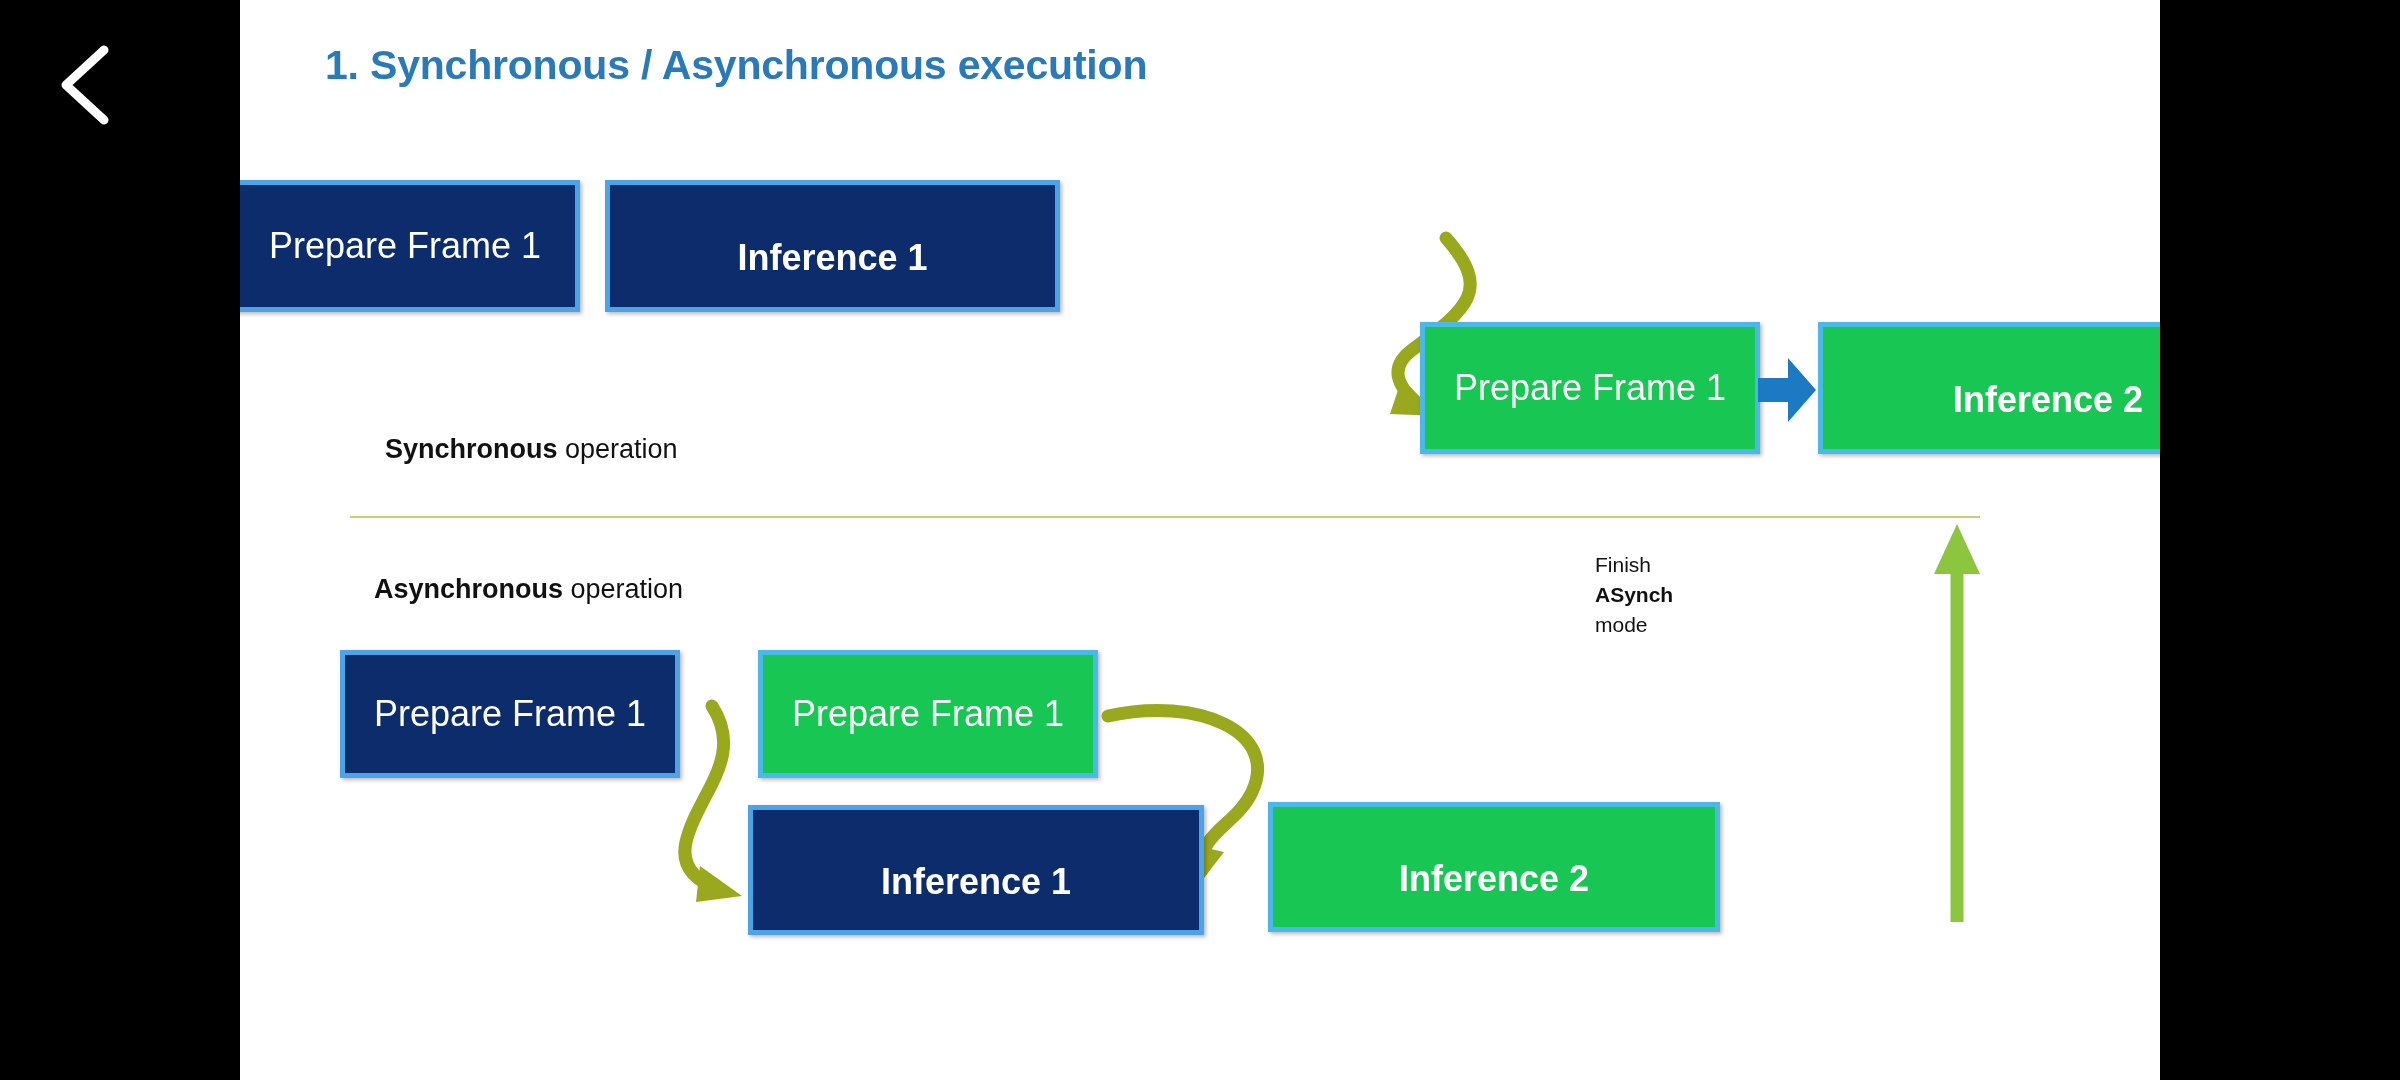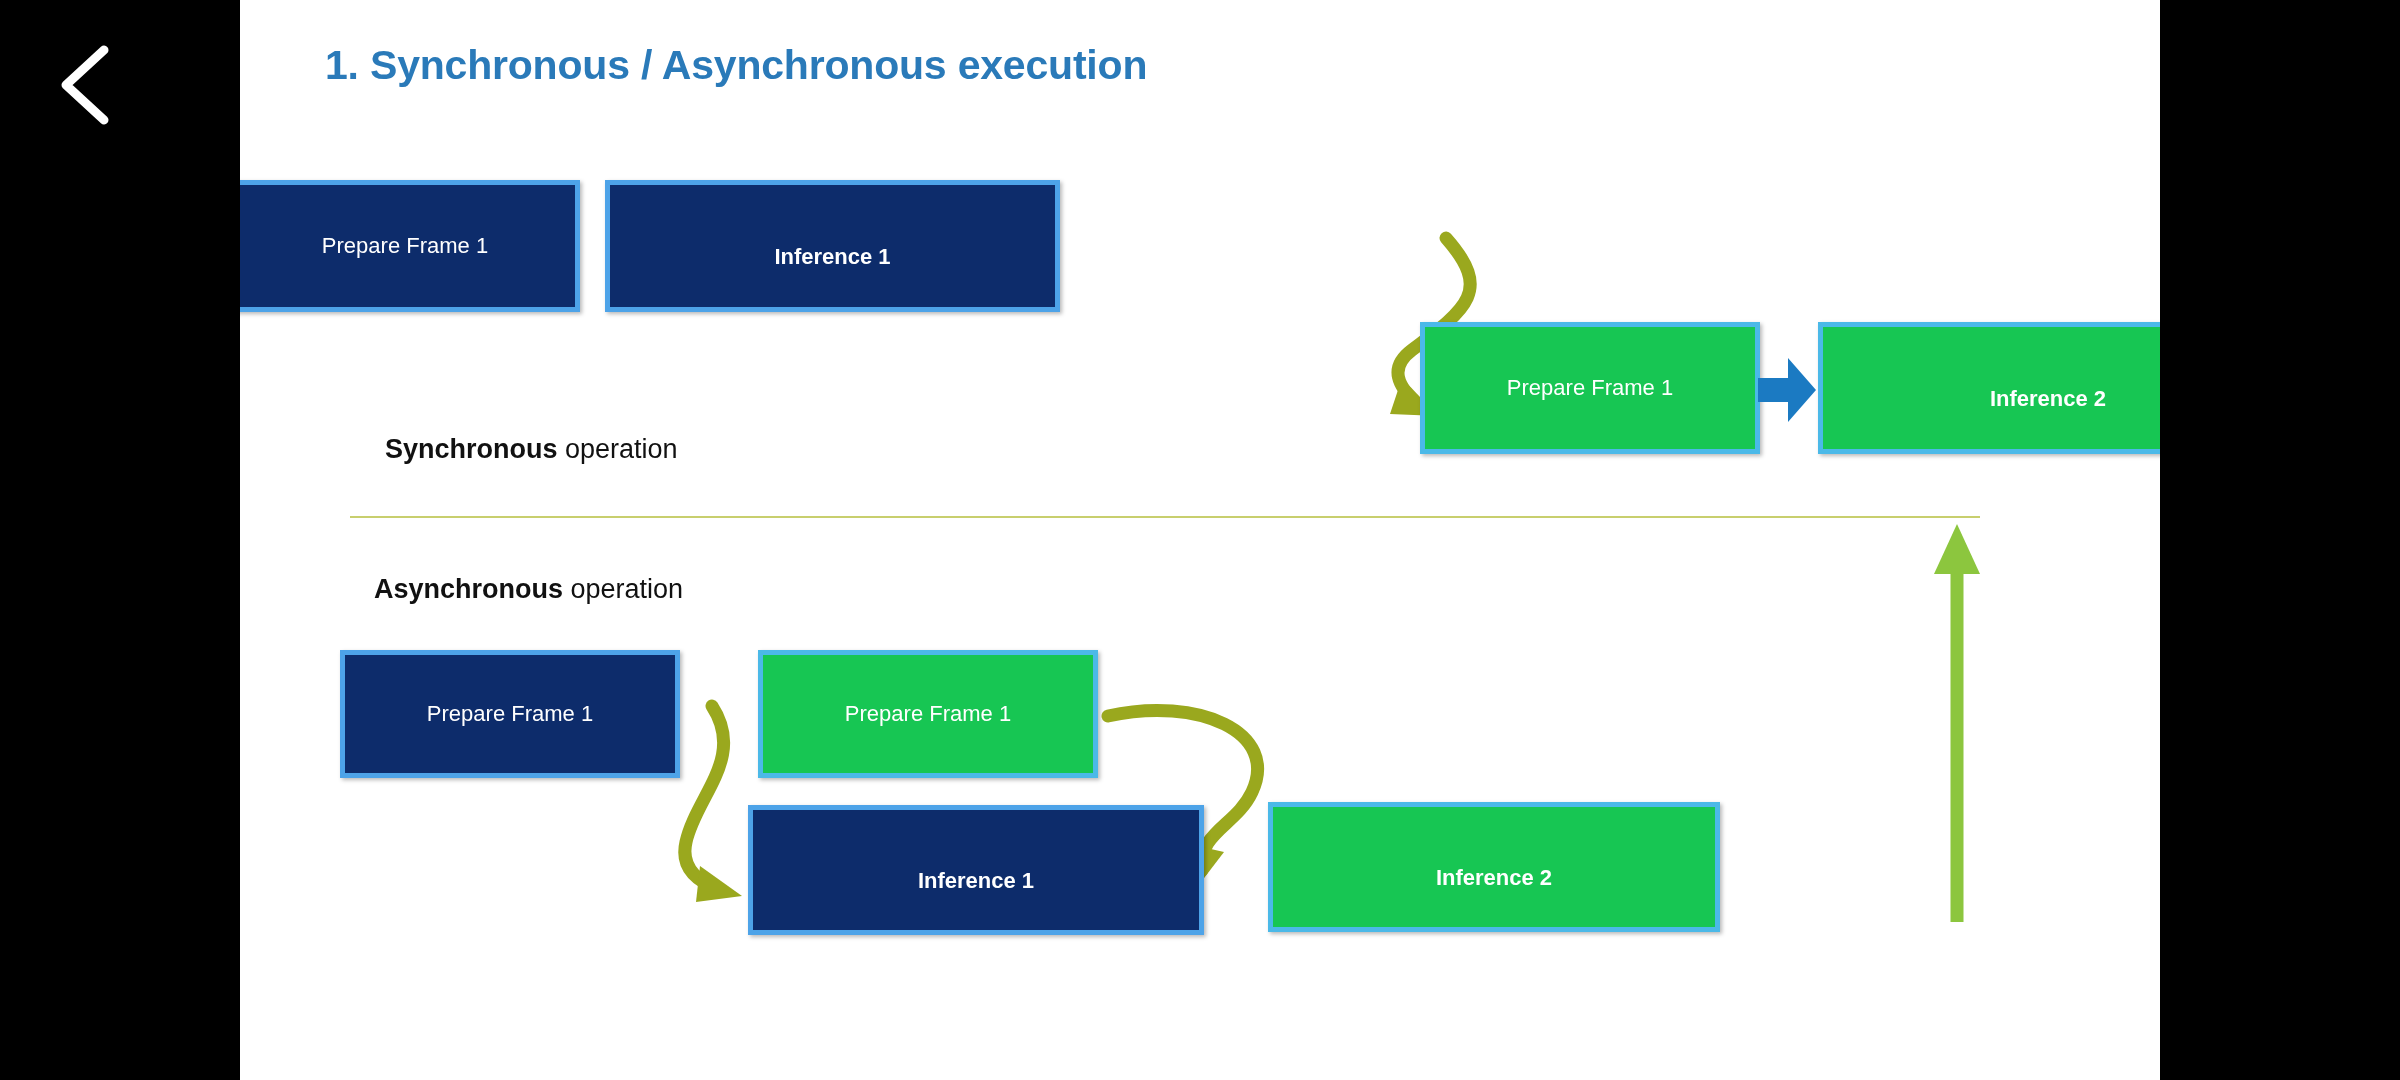--- a/index.html
+++ b/index.html
@@ -44,21 +44,21 @@
     letter-spacing:-0.2px;
     white-space:nowrap;
   }
 
   
   .pbox{
     position:absolute;
     box-sizing:border-box;
     display:flex;align-items:center;justify-content:center;
     color:#ffffff;
-    font-size:22px;
+    font-size:36px;
     line-height:1.1;
     box-shadow:2px 2px 4px rgba(0,0,0,0.28);
   }
   .pbox.navy{
     background:#0d2c6b;
     border:5px solid #4da3e8;
   }
   .pbox.green{
     background:#17c653;
     border:5px solid #4bb9e8;
@@ -147,20 +147,25 @@
       <div class="pbox green bold" style="left:1578px;top:322px;width:460px;height:132px;">
         <span class="lbl">Inference 2</span>
       </div>
 
       <div class="op-caption" style="left:145px;top:434px;">
         <span class="strong">Synchronous</span><span> operation</span>
       </div>
 
       <div class="divider" style="left:110px;top:516px;width:1630px;"></div>
 
+      <div class="finish-note left" style="left:1355px;top:550px;width:140px;">
+        <div>Finish</div>
+        <div class="strong">ASynch</div>
+        <div>mode</div>
+      </div>
 
       <div class="op-caption" style="left:134px;top:574px;">
         <span class="strong">Asynchronous</span><span> operation</span>
       </div>
 
       <svg class="flow-svg" style="left:1690px;top:518px;width:54px;height:410px;" viewBox="0 0 54 410" aria-hidden="true">
         <line x1="27" y1="404" x2="27" y2="40" stroke="#8cc63e" stroke-width="13" stroke-linecap="butt"></line>
         <polygon points="27,6 4,56 50,56" fill="#8cc63e"></polygon>
       </svg>
 

